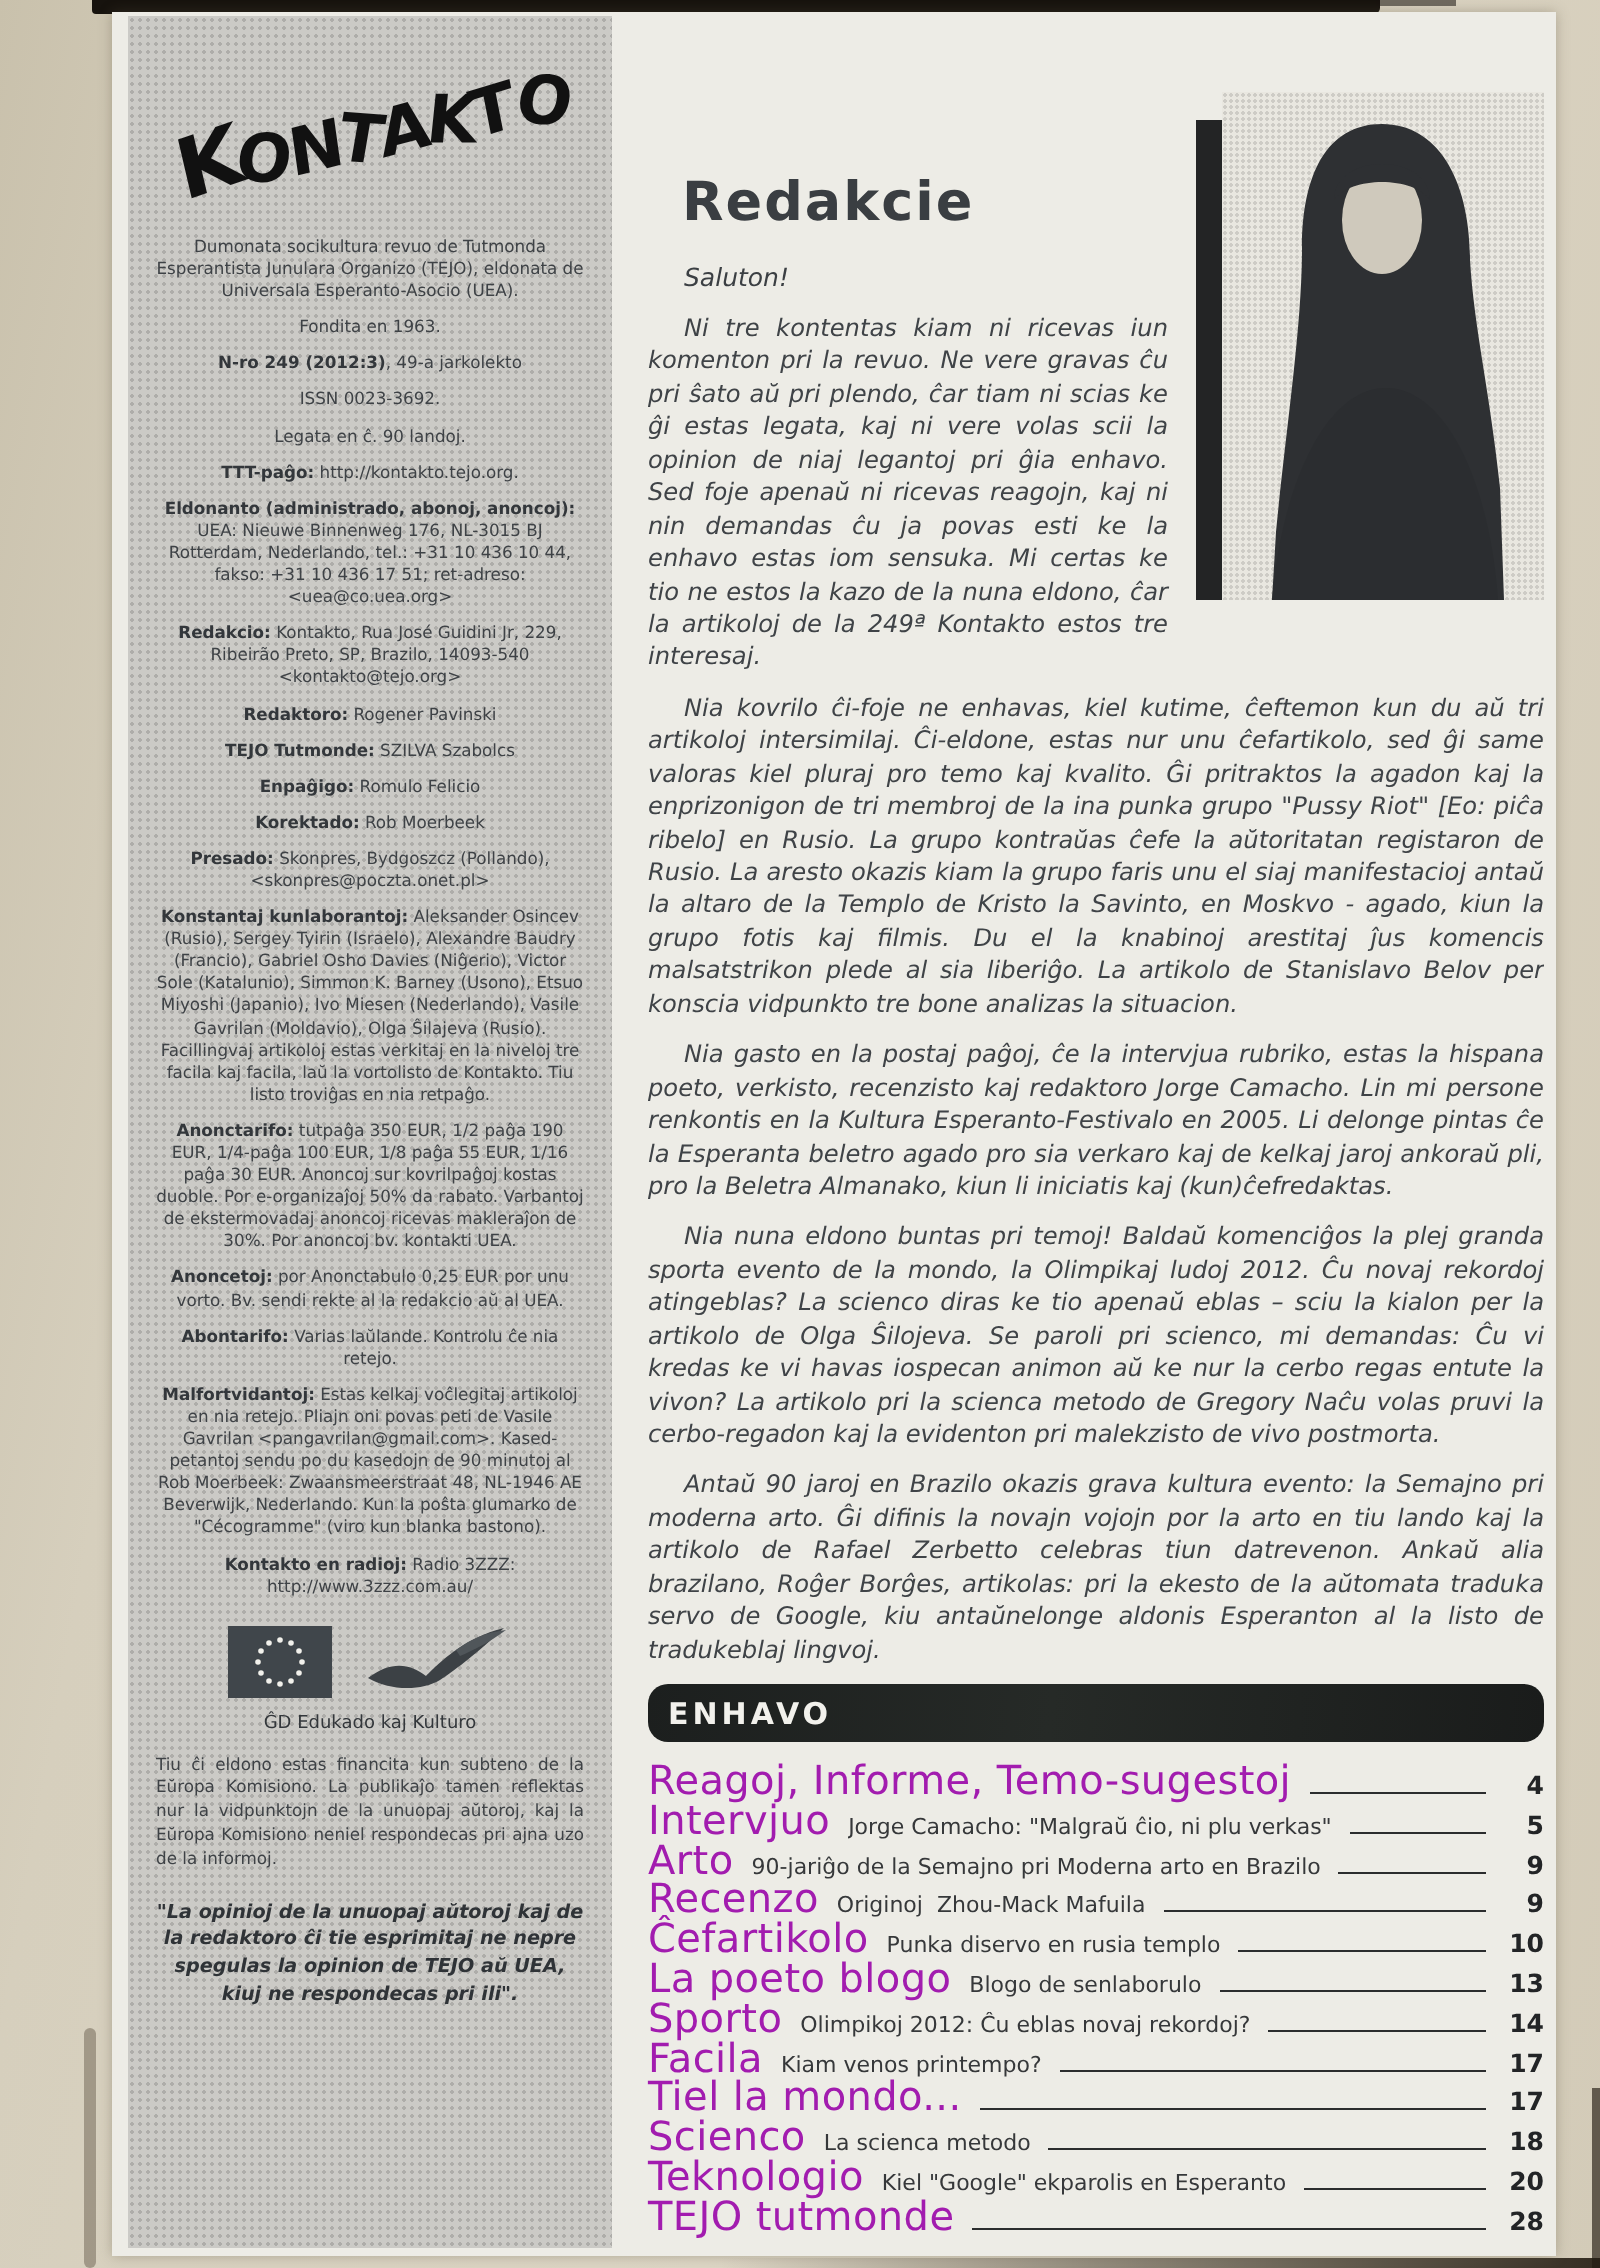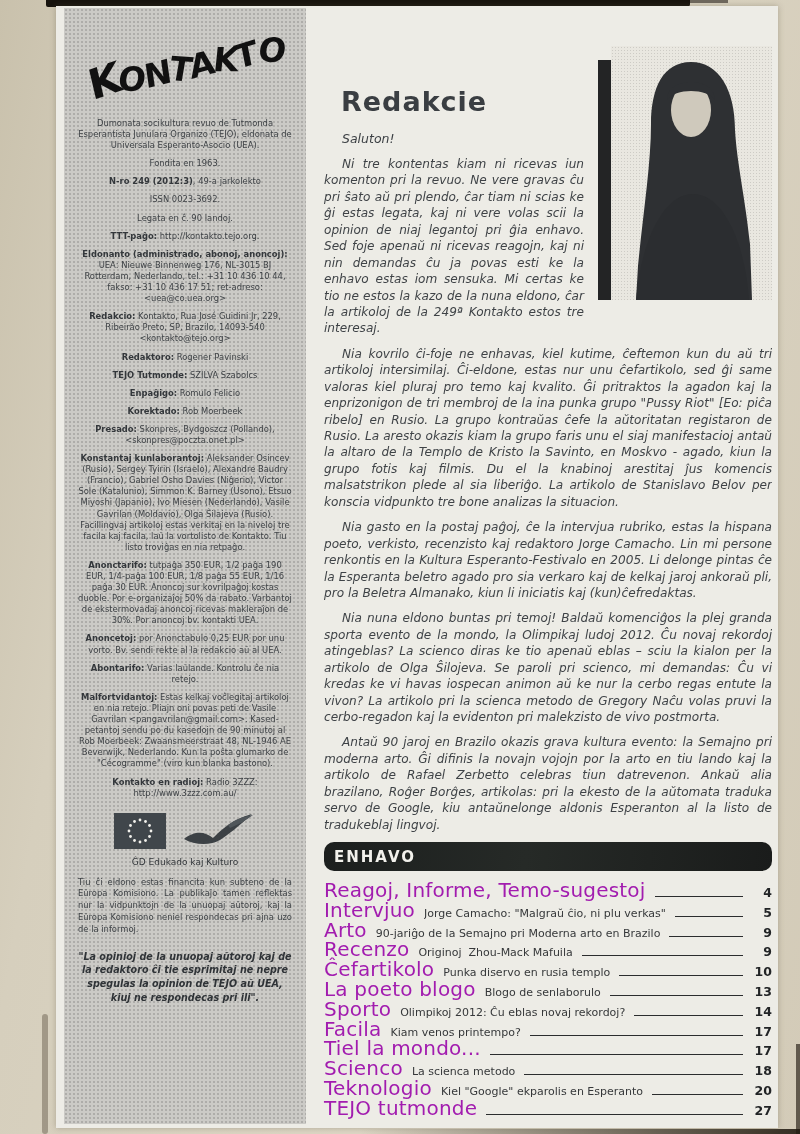--- a/index.html
+++ b/index.html
@@ -221,18 +221,18 @@
         </div>
         <div class="toc-row">
           <span class="toc-title">Teknologio</span>
           <span class="toc-sub">Kiel "Google" ekparolis en Esperanto</span>
           <span class="toc-line"></span>
           <span class="toc-page">20</span>
         </div>
         <div class="toc-row">
           <span class="toc-title">TEJO tutmonde</span>
           <span class="toc-line"></span>
-          <span class="toc-page">27</span>
+          <span class="toc-page">28</span>
         </div>
       </div>
   </section>
 
 </div>
 
 </body></html>

